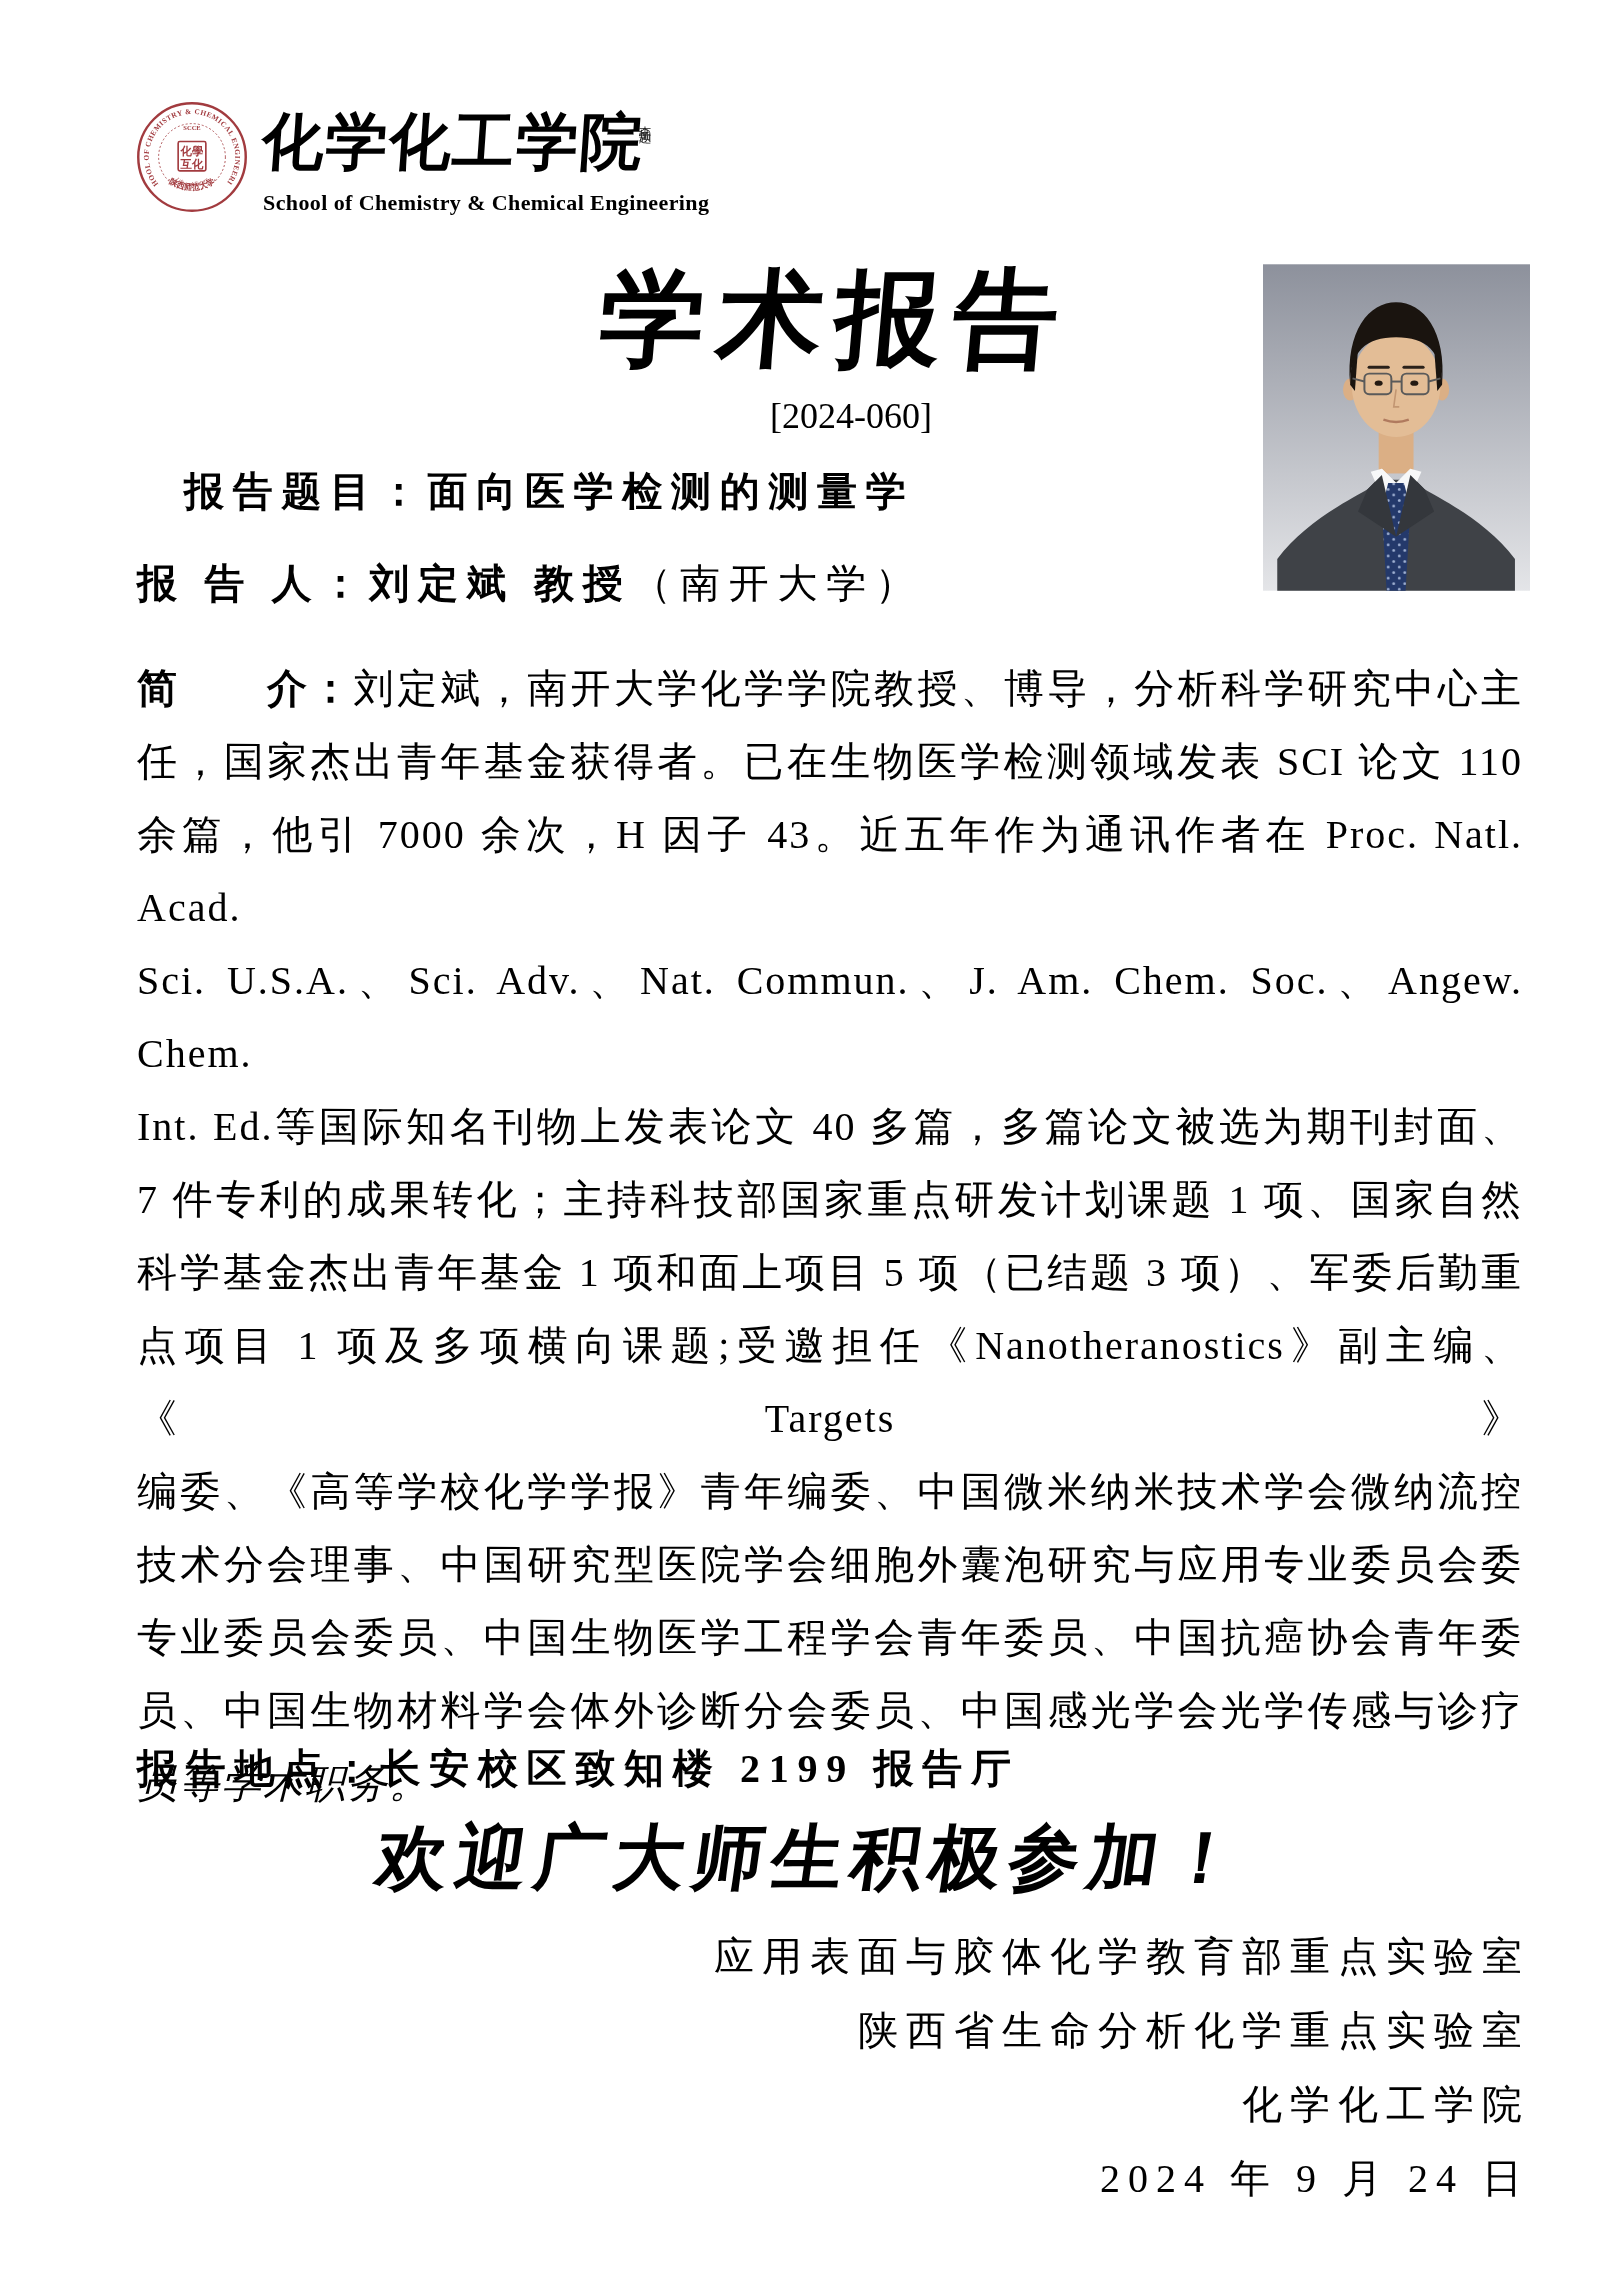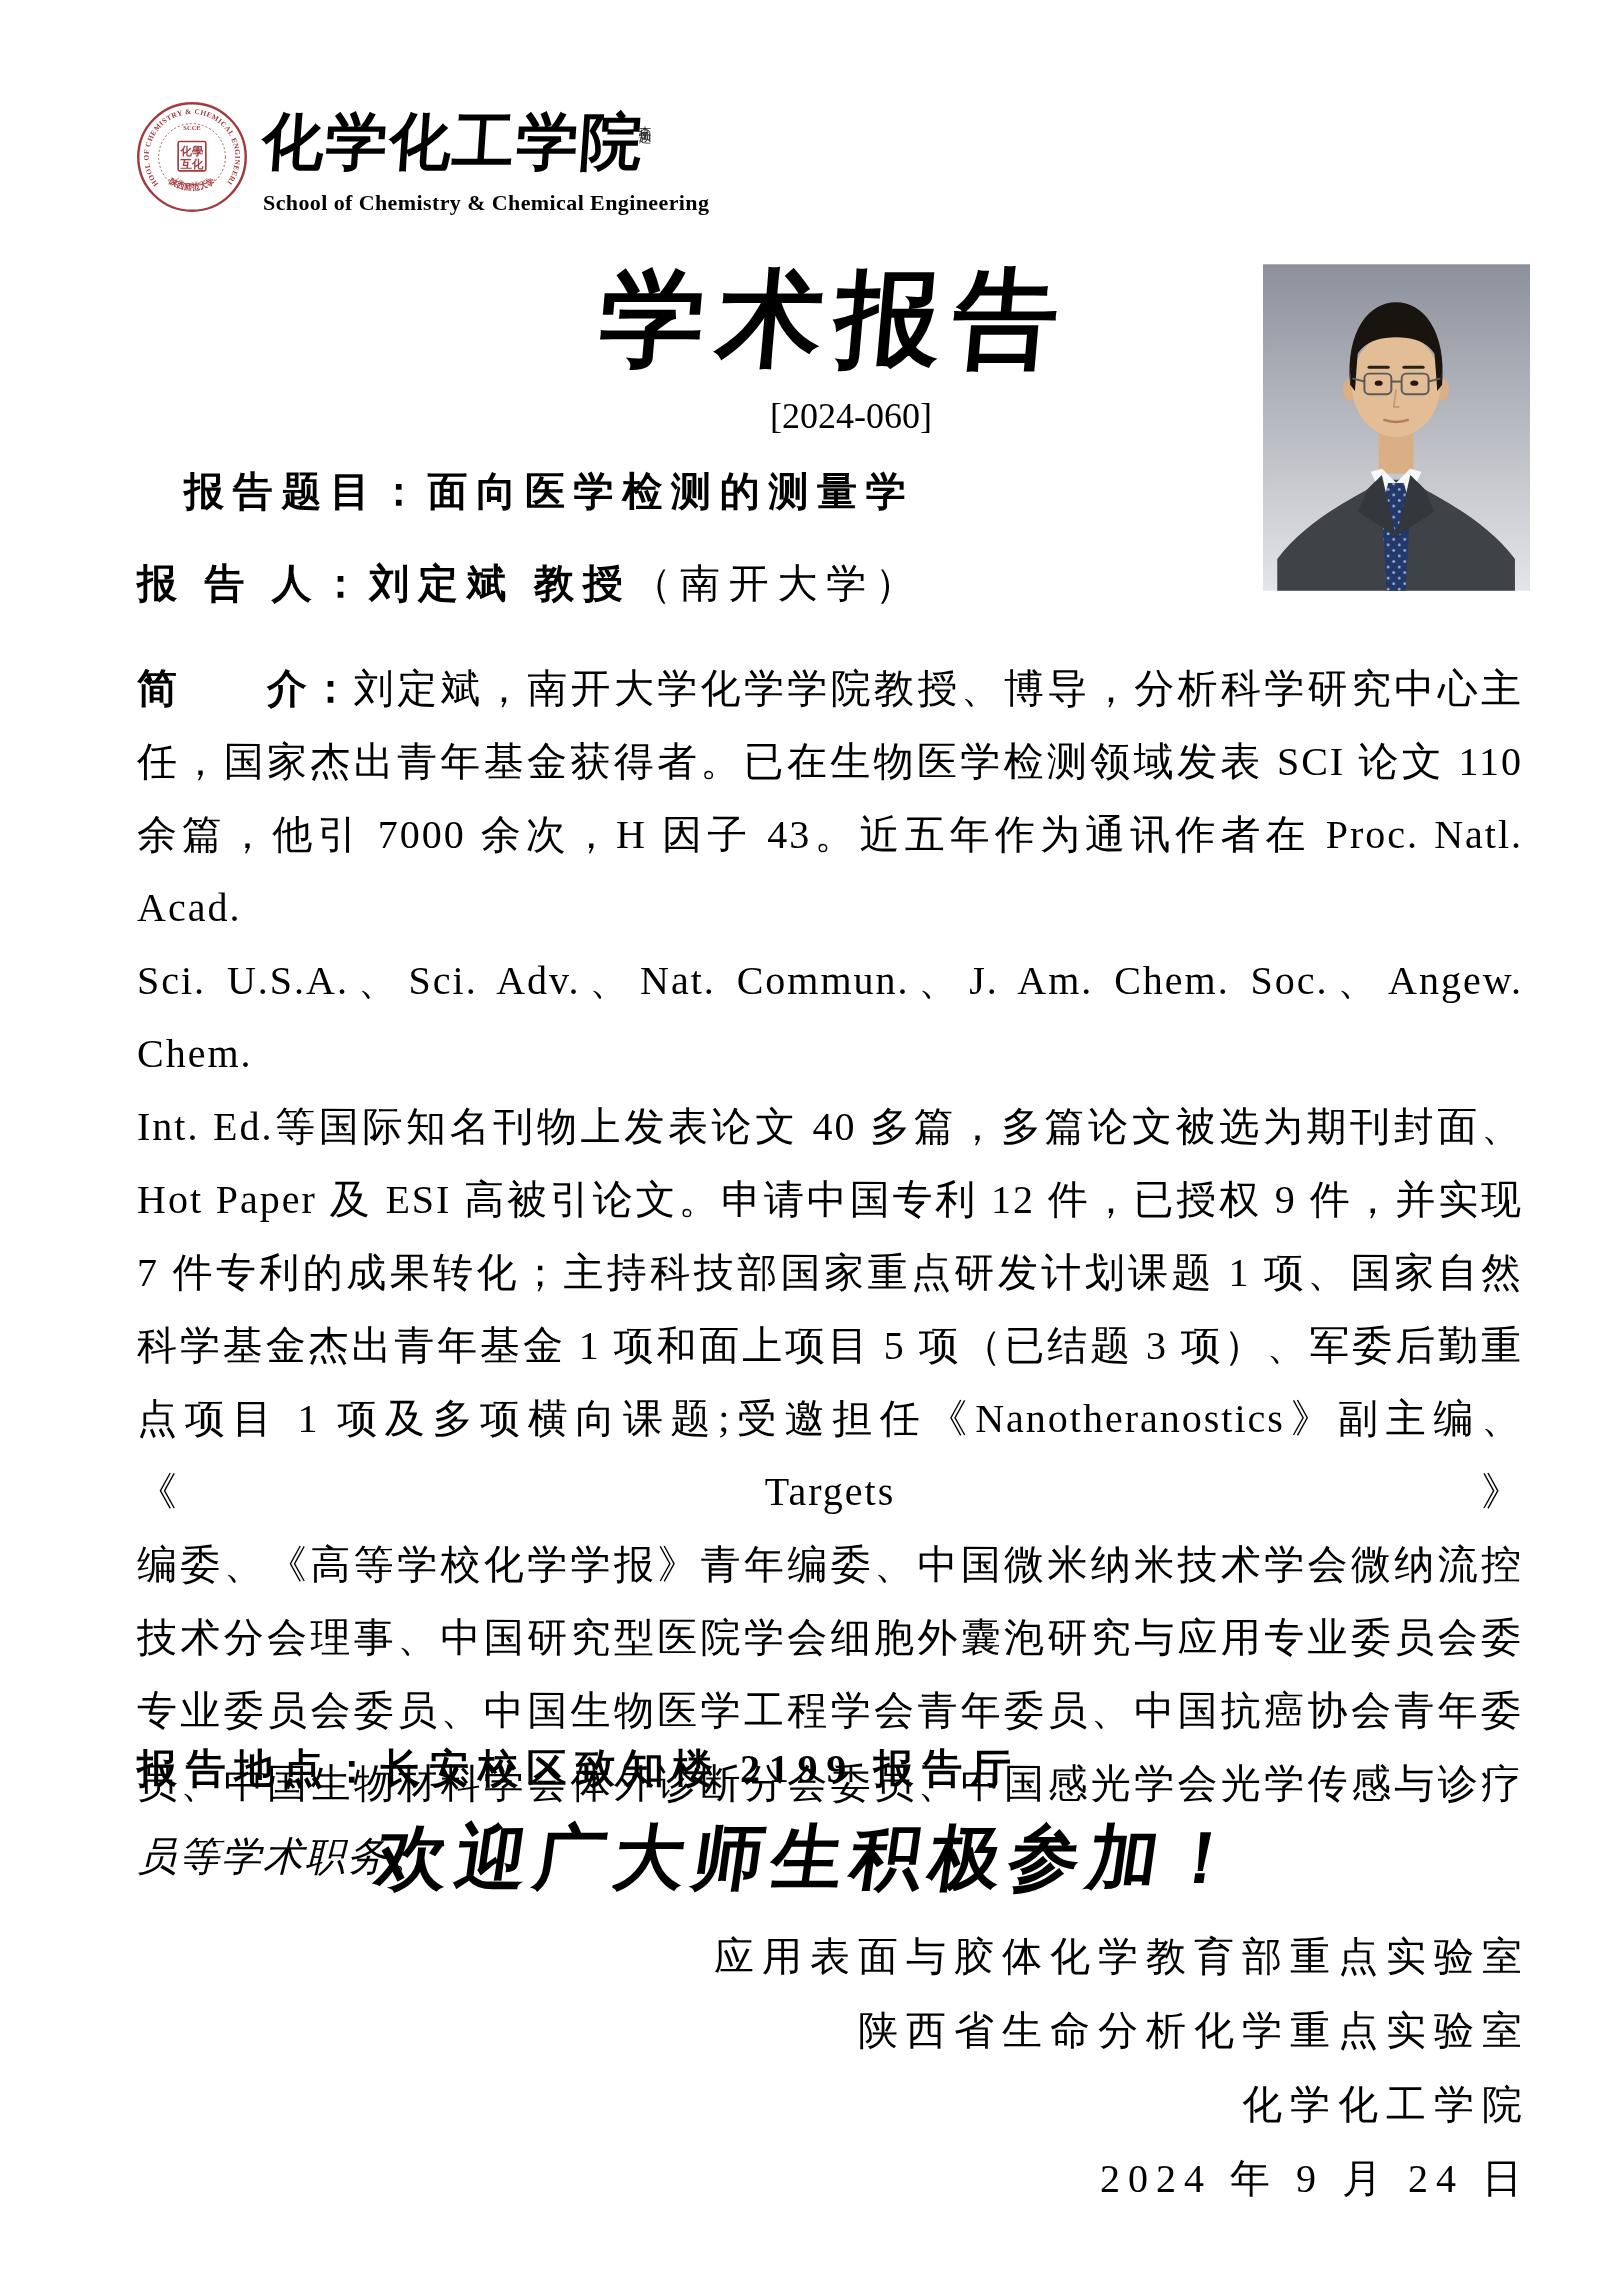--- a/index.html
+++ b/index.html
@@ -159,21 +159,20 @@
   <div class="hrow row-speaker">
     <span>报 告 人：</span><span>刘定斌 教授</span><span class="affil">（南开大学）</span>
   </div>
 
   <div class="intro">
     <div class="pline"><span class="ilabel">简　　介：</span><span>刘定斌，南开大学化学学院教授、博导，分析科学研究中心主</span></div>
     <div class="pline">任，国家杰出青年基金获得者。已在生物医学检测领域发表 SCI 论文 110</div>
     <div class="pline">余篇，他引 7000 余次，H 因子 43。近五年作为通讯作者在 Proc. Natl. Acad.</div>
     <div class="pline">Sci. U.S.A.、Sci. Adv.、Nat. Commun.、J. Am. Chem. Soc.、Angew. Chem.</div>
     <div class="pline">Int. Ed.等国际知名刊物上发表论文 40 多篇，多篇论文被选为期刊封面、</div>
-    <div class="pline">Hot Paper 及 ESI 高被引论文。申请中国专利 12 件，已授权 9 件，并实现</div>
     <div class="pline">7 件专利的成果转化；主持科技部国家重点研发计划课题 1 项、国家自然</div>
     <div class="pline">科学基金杰出青年基金 1 项和面上项目 5 项（已结题 3 项）、军委后勤重</div>
     <div class="pline">点项目 1 项及多项横向课题;受邀担任《Nanotheranostics》副主编、《Targets》</div>
     <div class="pline">编委、《高等学校化学学报》青年编委、中国微米纳米技术学会微纳流控</div>
     <div class="pline">技术分会理事、中国研究型医院学会细胞外囊泡研究与应用专业委员会委</div>
     <div class="pline">专业委员会委员、中国生物医学工程学会青年委员、中国抗癌协会青年委</div>
     <div class="pline">员、中国生物材料学会体外诊断分会委员、中国感光学会光学传感与诊疗</div>
     <div class="pline last">员等学术职务。</div>
   </div>
 

